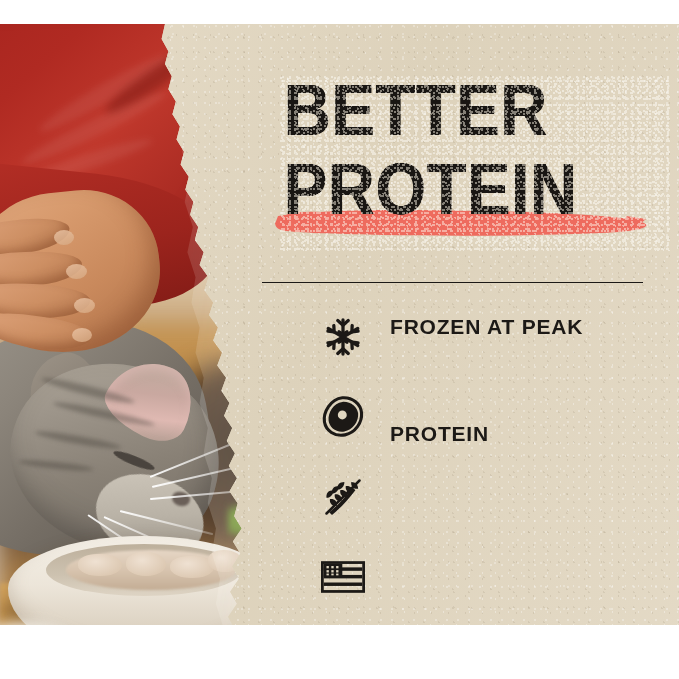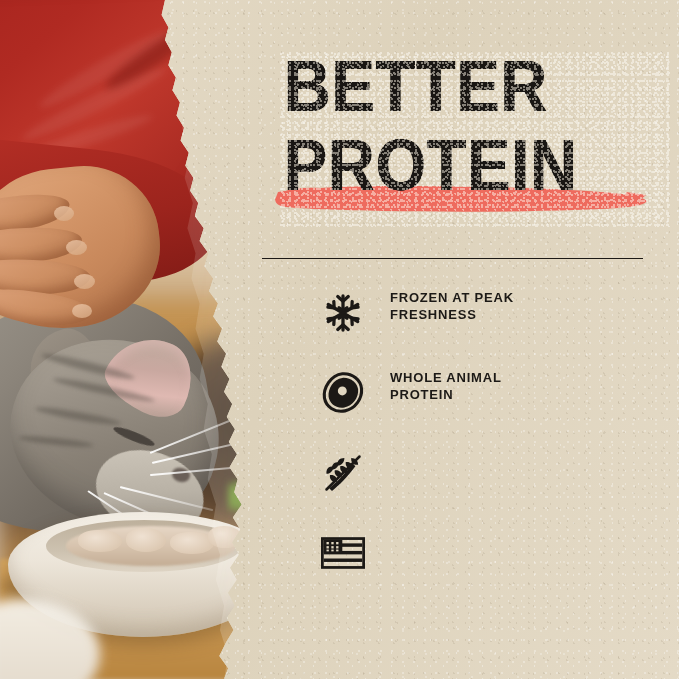--- a/index.html
+++ b/index.html
@@ -7,23 +7,24 @@
     padding: 0;
     background: #ffffff;
   }
   body {
     font-family: "Liberation Sans", sans-serif;
   }
 
   #ad {
     position: relative;
     width: 679px;
-    height: 679px;
+    height: 601px;
     overflow: hidden;
     background: #e3d9c4;
+    margin-top: 24px;
   }
 
   
   .photo {
     position: absolute;
     left: 0; top: 0;
     width: 340px;
     height: 679px;
     overflow: hidden;
     background: #cbb79f;
@@ -395,26 +396,27 @@
     height: 46px;
     display: flex;
     align-items: center;
     justify-content: center;
     margin-right: 24px;
     margin-top: 2px;
   }
   .feature .ftext {
     font-family: "Liberation Sans", sans-serif;
     font-weight: 700;
-    font-size: 13px;
+    font-size: 21px;
     line-height: 1.28;
     letter-spacing: 0.8px;
     color: #1c1916;
     text-transform: uppercase;
     padding-top: 2px;
+    text-align: right;
   }
 </style>
 </head>
 <body>
 
 <div id="ad">
 
   <div class="photo">
     <div class="bg-room2"></div>
     <div class="furn-wood"></div>
@@ -505,36 +507,35 @@
             <path d="M18.5 24 L9 23 M18.5 24 L18 14.5"></path>
             <path d="M45.5 40 L55 41 M45.5 40 L46 49.5"></path>
             <path d="M18.5 40 L9 41 M18.5 40 L18 49.5"></path>
             <path d="M45.5 24 L55 23 M45.5 24 L46 14.5"></path>
             <path d="M32 28 L26 24 M32 28 L38 24"></path>
             <path d="M32 36 L26 40 M32 36 L38 40"></path>
           </svg>
         </div>
         <div class="ftext">
           <span>FROZEN AT PEAK</span><br>
-          <span>FRESHNESS</span>
         </div>
       </div>
 
       <div class="feature">
         <div class="ico">
           <svg viewBox="0 0 64 64" width="44" height="44">
             <path d="M31 4 C46 3 58 13 59 26 C60 40 50 55 35 58
                      C20 61 7 52 5 39 C3 25 14 6 31 4 Z" fill="none" stroke="#1c1916" stroke-width="4.5"></path>
             <path d="M31 10 C43 9 53 17 54 27 C55 39 46 51 34 53
                      C22 55 12 47 11 37 C10 26 18 11 31 10 Z" fill="#1c1916"></path>
             <circle cx="31" cy="29" r="6.5" fill="#e1d7c1"></circle>
           </svg>
         </div>
         <div class="ftext">
-          <span>WHOLE ANIMAL</span><br>
+          <br>
           <span>PROTEIN</span>
         </div>
       </div>
 
       <div class="feature">
         <div class="ico">
           <svg viewBox="0 0 64 64" width="44" height="44">
             <g fill="#1c1916">
               <path d="M12 54 C22 46 34 34 46 18 L50 22 C38 38 26 50 16 58 Z"></path>
               <path d="M44 10 C50 10 54 14 54 20 C48 21 43 17 44 10 Z"></path>

